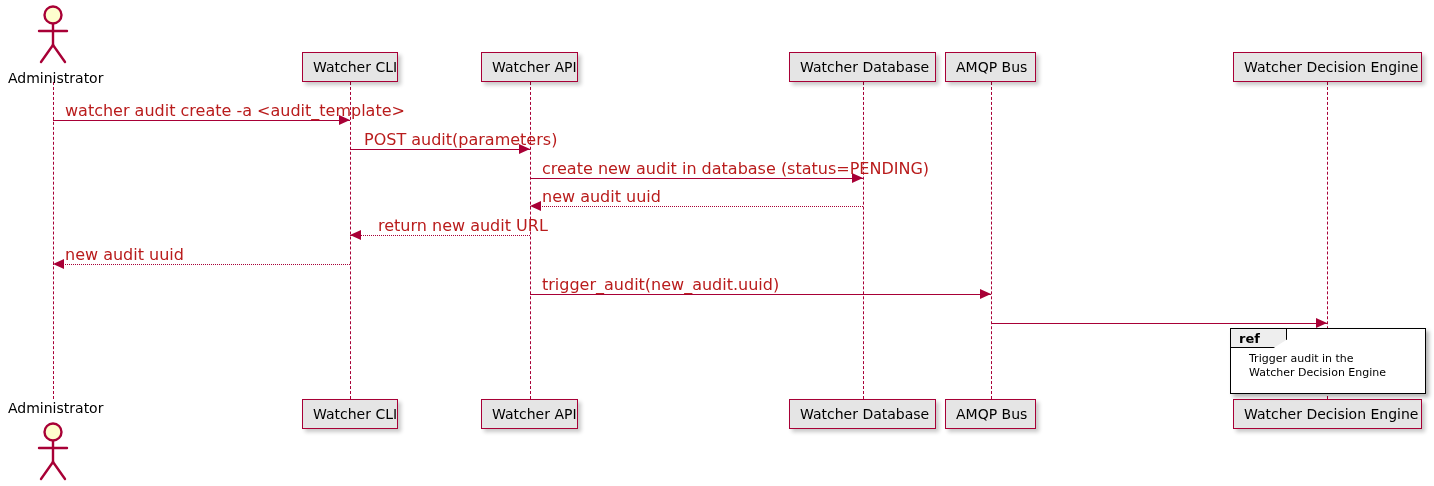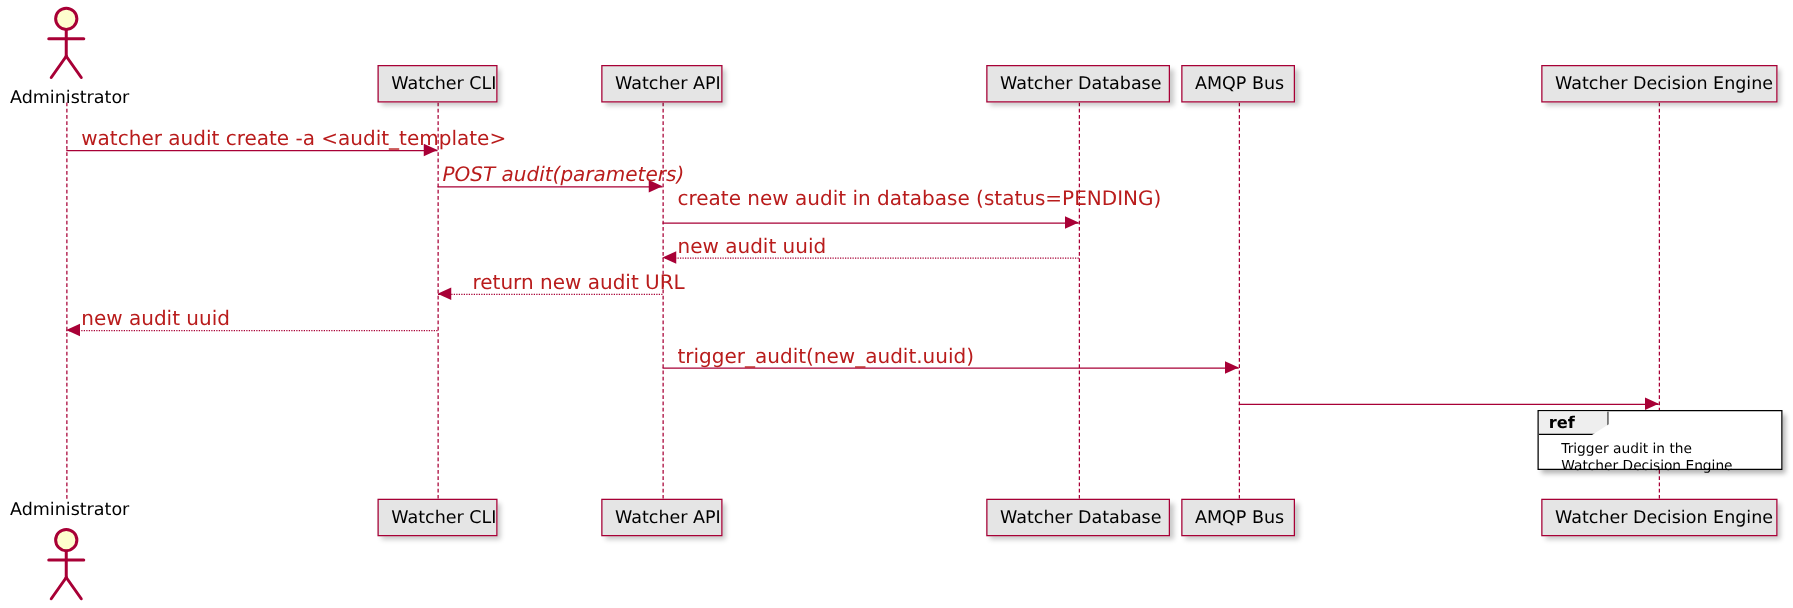--- a/index.html
+++ b/index.html
@@ -166,36 +166,36 @@
     <div class="participant" style="left: 789px; top: 399px; width: 147px; height: 30px;">Watcher Database</div>
     <div class="participant" style="left: 945px; top: 52px; width: 91px; height: 30px;">AMQP Bus</div>
     <div class="participant" style="left: 945px; top: 399px; width: 91px; height: 30px;">AMQP Bus</div>
     <div class="participant" style="left: 1233px; top: 52px; width: 189px; height: 30px;">Watcher Decision Engine</div>
     <div class="participant" style="left: 1233px; top: 399px; width: 189px; height: 30px;">Watcher Decision Engine</div>
     <div class="msg" style="left: 53px; top: 120px; width: 297px;"></div>
     <div class="arrowhead right" style="top: 115px; left: 339px;"></div>
     <div class="msg-label" style="left: 65px; top: 101px;">watcher audit create -a &lt;audit_template&gt;</div>
     <div class="msg" style="left: 350px; top: 149px; width: 180px;"></div>
     <div class="arrowhead right" style="top: 144px; left: 519px;"></div>
-    <div class="msg-label" style="left: 354px; top: 130px; font-style: italic;">POST audit(parameters)</div>
+    <div class="msg-label" style="left: 364px; top: 130px;">POST audit(parameters)</div>
     <div class="msg" style="left: 530px; top: 178px; width: 333px;"></div>
     <div class="arrowhead right" style="top: 173px; left: 852px;"></div>
-    <div class="msg-label" style="left: 542px; top: 149px;">create new audit in database (status=PENDING)</div>
+    <div class="msg-label" style="left: 542px; top: 159px;">create new audit in database (status=PENDING)</div>
     <div class="msg dotted" style="left: 530px; top: 206px; width: 333px;"></div>
     <div class="arrowhead left" style="top: 201px; left: 530px;"></div>
     <div class="msg-label" style="left: 542px; top: 187px;">new audit uuid</div>
     <div class="msg dotted" style="left: 350px; top: 235px; width: 180px;"></div>
     <div class="arrowhead left" style="top: 230px; left: 350px;"></div>
     <div class="msg-label" style="left: 378px; top: 216px;">return new audit URL</div>
     <div class="msg dotted" style="left: 53px; top: 264px; width: 297px;"></div>
     <div class="arrowhead left" style="top: 259px; left: 53px;"></div>
     <div class="msg-label" style="left: 65px; top: 245px;">new audit uuid</div>
     <div class="msg" style="left: 530px; top: 294px; width: 461px;"></div>
     <div class="arrowhead right" style="top: 289px; left: 980px;"></div>
     <div class="msg-label" style="left: 542px; top: 275px;">trigger_audit(new_audit.uuid)</div>
     <div class="msg" style="left: 991px; top: 323px; width: 336px;"></div>
     <div class="arrowhead right" style="top: 318px; left: 1316px;"></div>
-    <div class="ref-box" style="left: 1230px; top: 328px; width: 196px; height: 48px;">
+    <div class="ref-box" style="left: 1230px; top: 328px; width: 196px; height: 66px;">
       <div class="ref-tab" style="width: 56px;">ref</div>
       <div class="ref-body">Trigger audit in the
 Watcher Decision Engine</div>
     </div>
   </div>
 
 </body></html>

